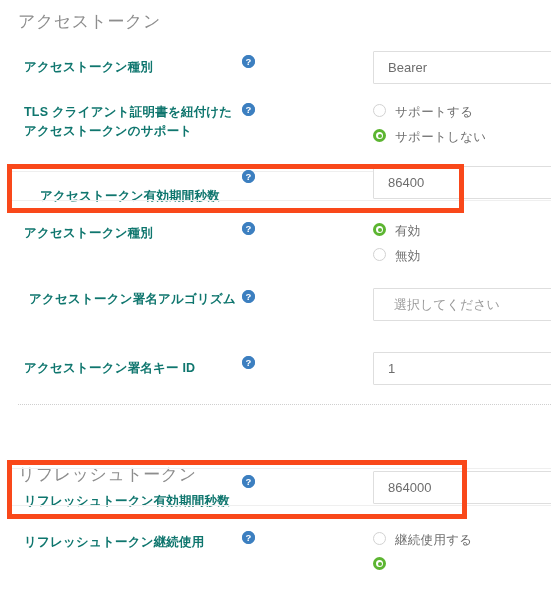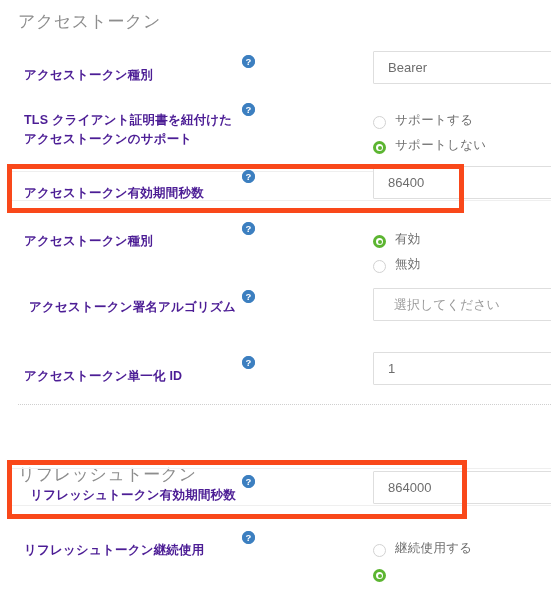--- a/index.html
+++ b/index.html
@@ -46,24 +46,23 @@
     position: absolute;
     left: 0;
     width: 551px;
   }
   .row-label {
     position: absolute;
     left: 24px;
     width: 212px;
     font-size: 12.5px;
     font-weight: bold;
-    color: #4c1d95;
+    color: #0f766e;
     line-height: 19px;
     letter-spacing: 0.2px;
-    margin-top: 8px;
   }
   .help-icon {
     position: absolute;
     left: 242px;
     width: 13px;
     height: 13px;
     border-radius: 50%;
     background: #3c7fc0;
     display: block;
   }
@@ -90,21 +89,21 @@
     color: #9a9a9a;
     padding-left: 20px;
   }
 
   
   .radio-group { position: absolute; left: 373px; }
   .radio-opt {
     position: relative;
     height: 25px;
     display: flex;
-    align-items: flex-end;
+    align-items: flex-start;
     white-space: nowrap;
   }
   .radio-mark {
     width: 13px;
     height: 13px;
     border-radius: 50%;
     box-sizing: border-box;
     flex: 0 0 auto;
     margin-right: 9px;
   }
@@ -185,21 +184,21 @@
       <label class="radio-opt">
         <span class="radio-mark on"></span>
         <span class="radio-label">サポートしない</span>
       </label>
     </div>
   </div>
 
   <div class="rule" style="top:171px;left:8px;right:0;"></div>
 
   <div class="row" style="top:0;">
-    <div class="row-label" style="top:176px;">アクセストークン有効期間秒数</div>
+    <div class="row-label" style="top:187px;text-align:center;">アクセストークン有効期間秒数</div>
     <span class="help-icon" style="top:170px;">
       <svg width="13" height="13" viewBox="0 0 13 13" aria-hidden="true">
         <circle cx="6.5" cy="6.5" r="6.5" fill="#3c7fc0"></circle>
         <text x="6.5" y="9.9" font-family="Liberation Sans, sans-serif" font-size="9.5" font-weight="bold" fill="#ffffff" text-anchor="middle">?</text>
       </svg>
     </span>
     <input class="field" style="top: 166px;" type="text" value="86400">
   </div>
   <div class="rule" style="top:200px;left:8px;right:0;"></div>
 
@@ -230,36 +229,36 @@
     <span class="help-icon" style="top:290px;">
       <svg width="13" height="13" viewBox="0 0 13 13" aria-hidden="true">
         <circle cx="6.5" cy="6.5" r="6.5" fill="#3c7fc0"></circle>
         <text x="6.5" y="9.9" font-family="Liberation Sans, sans-serif" font-size="9.5" font-weight="bold" fill="#ffffff" text-anchor="middle">?</text>
       </svg>
     </span>
     <input class="field placeholder-field" style="top: 288px;" type="text" readonly="" value="選択してください">
   </div>
 
   <div class="row" style="top:0;">
-    <div class="row-label" style="top:359px;">アクセストークン単一化 ID</div>
+    <div class="row-label" style="top:359px;">アクセストークン署名キー ID</div>
     <span class="help-icon" style="top:356px;">
       <svg width="13" height="13" viewBox="0 0 13 13" aria-hidden="true">
         <circle cx="6.5" cy="6.5" r="6.5" fill="#3c7fc0"></circle>
         <text x="6.5" y="9.9" font-family="Liberation Sans, sans-serif" font-size="9.5" font-weight="bold" fill="#ffffff" text-anchor="middle">?</text>
       </svg>
     </span>
     <input class="field" style="top: 352px;" type="text" value="1">
   </div>
 
   <div class="divider" style="top:404px;"></div>
 
   <div class="section-title" style="top:427px;margin-top:36px;">リフレッシュトークン</div>
 
   <div class="row" style="top:0;">
-    <div class="row-label" style="top:478px;text-align:right;">リフレッシュトークン有効期間秒数</div>
+    <div class="row-label" style="top:492px;">リフレッシュトークン有効期間秒数</div>
     <span class="help-icon" style="top:475px;">
       <svg width="13" height="13" viewBox="0 0 13 13" aria-hidden="true">
         <circle cx="6.5" cy="6.5" r="6.5" fill="#3c7fc0"></circle>
         <text x="6.5" y="9.9" font-family="Liberation Sans, sans-serif" font-size="9.5" font-weight="bold" fill="#ffffff" text-anchor="middle">?</text>
       </svg>
     </span>
     <input class="field" style="top: 471px;" type="text" value="864000">
   </div>
   <div class="rule" style="top:468px;left:8px;right:0;"></div>
   <div class="rule" style="top:505px;left:8px;right:0;"></div>

